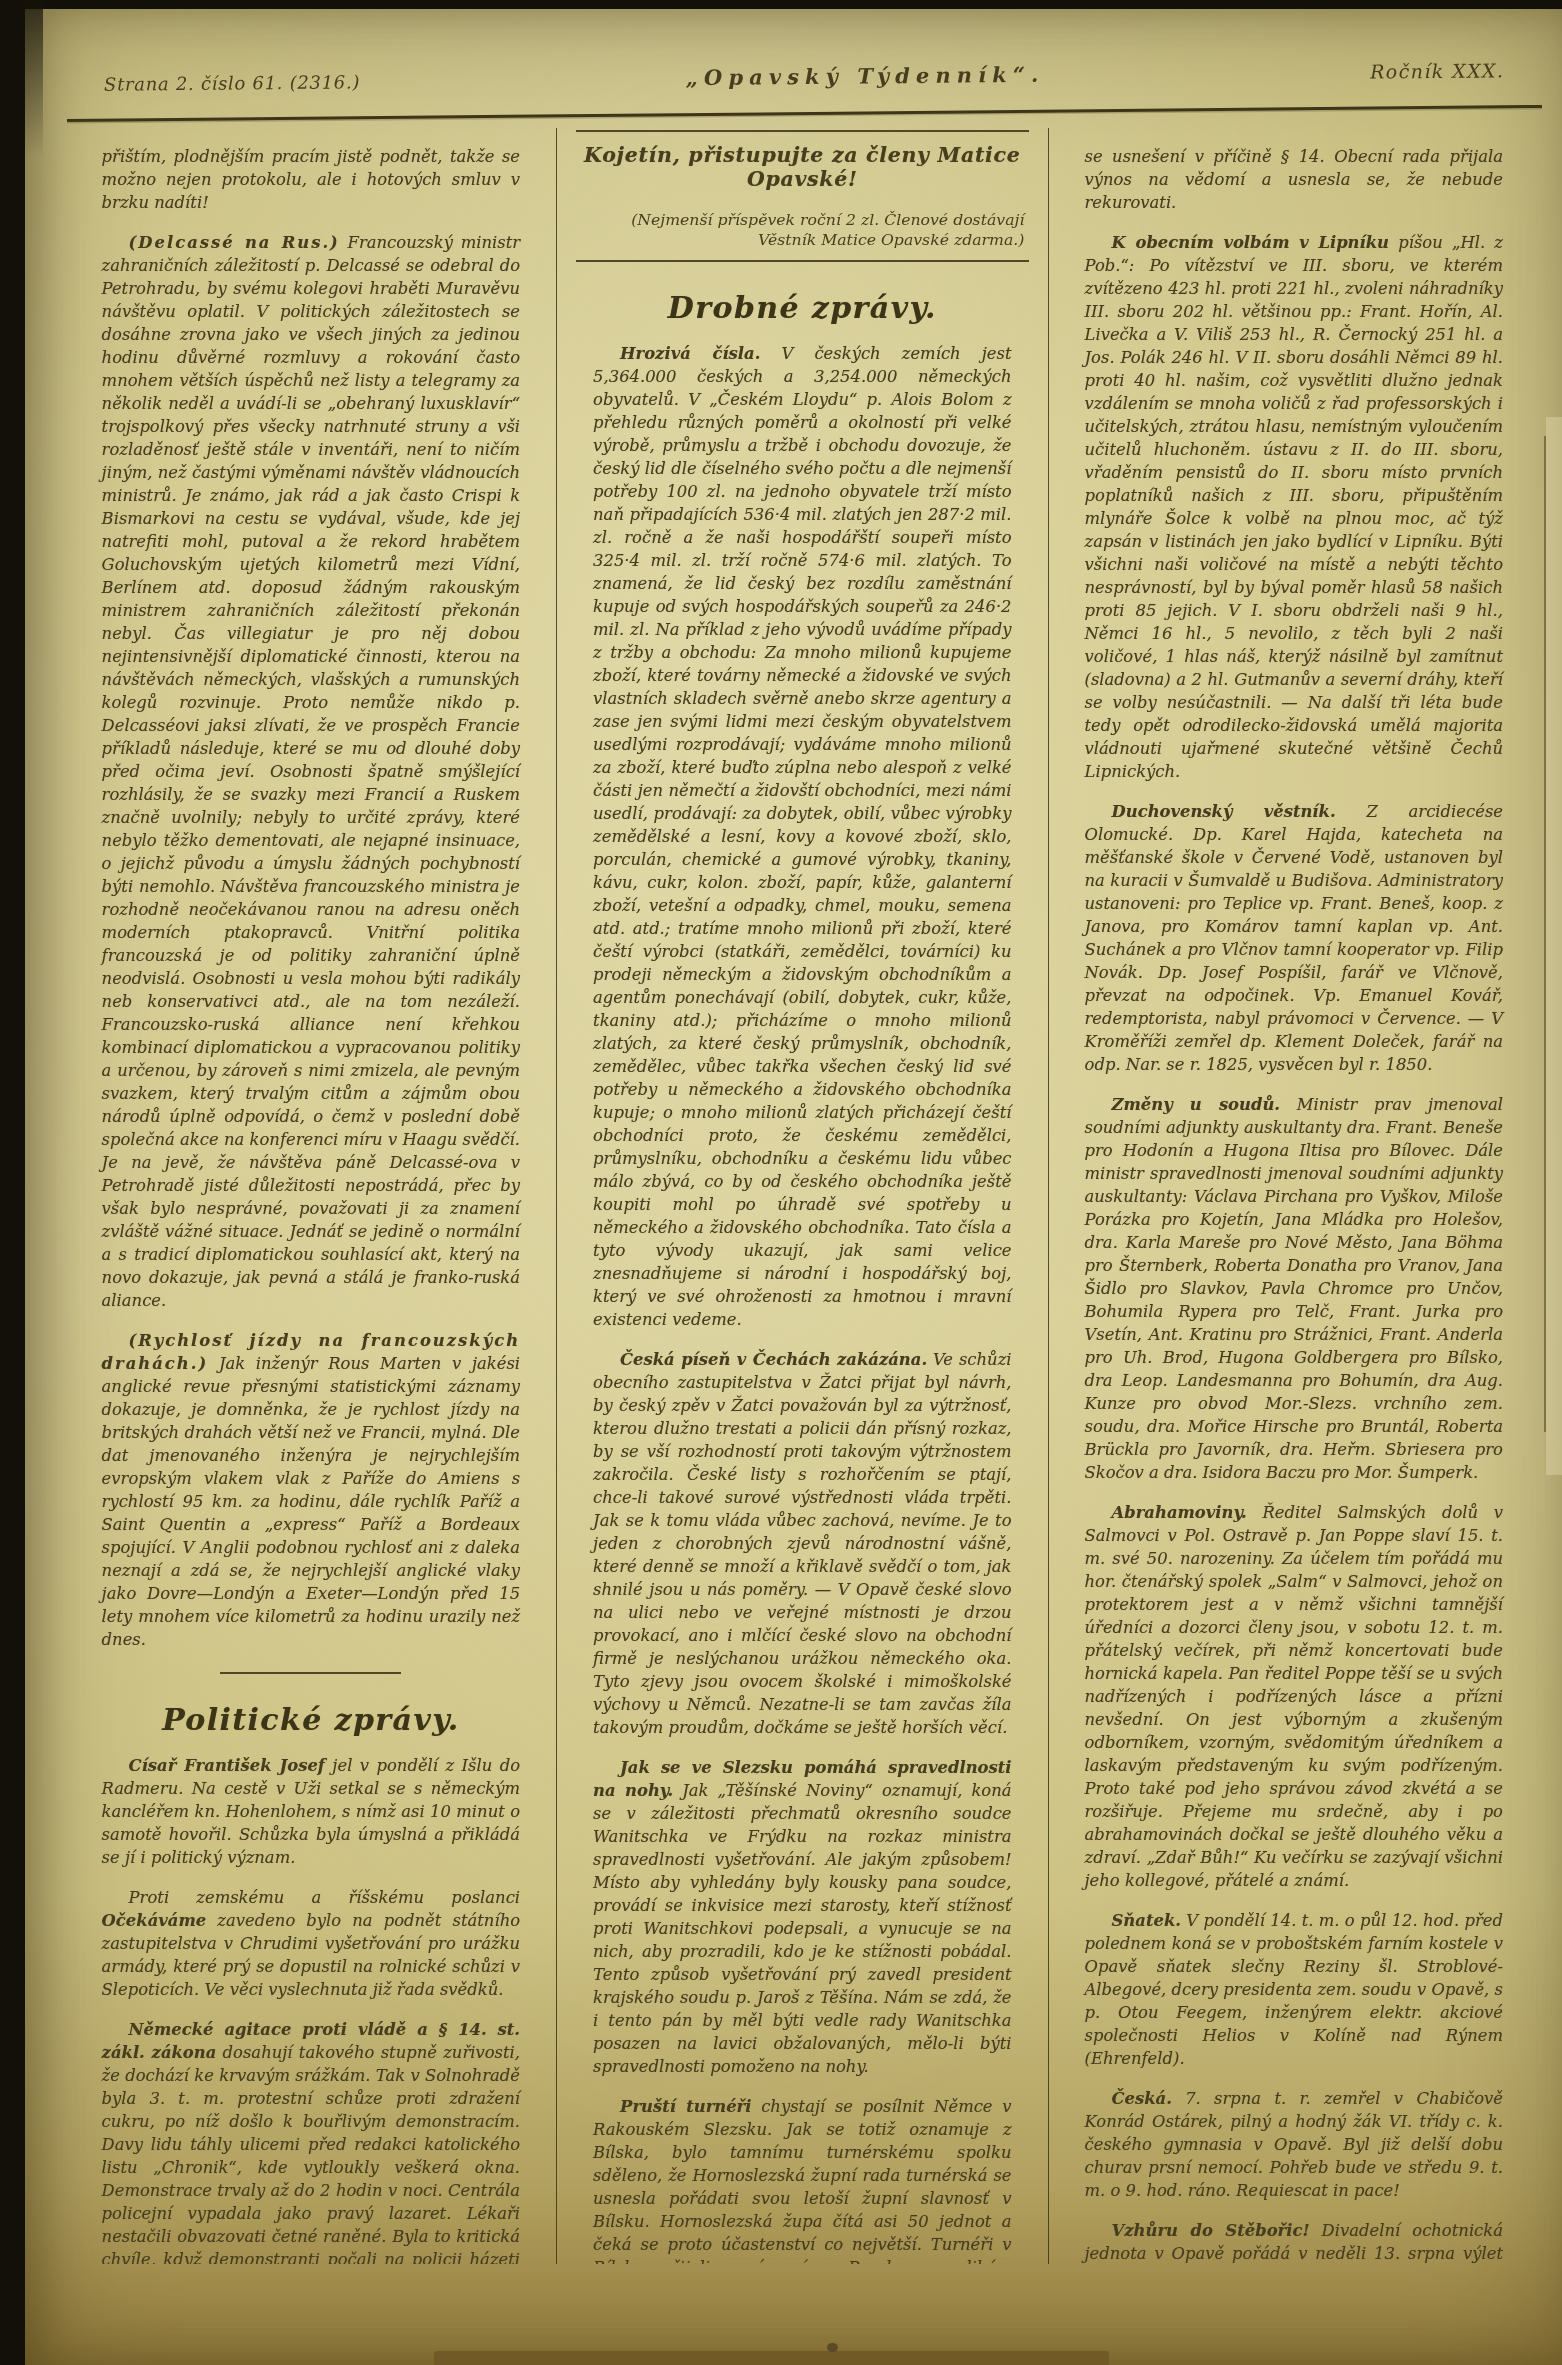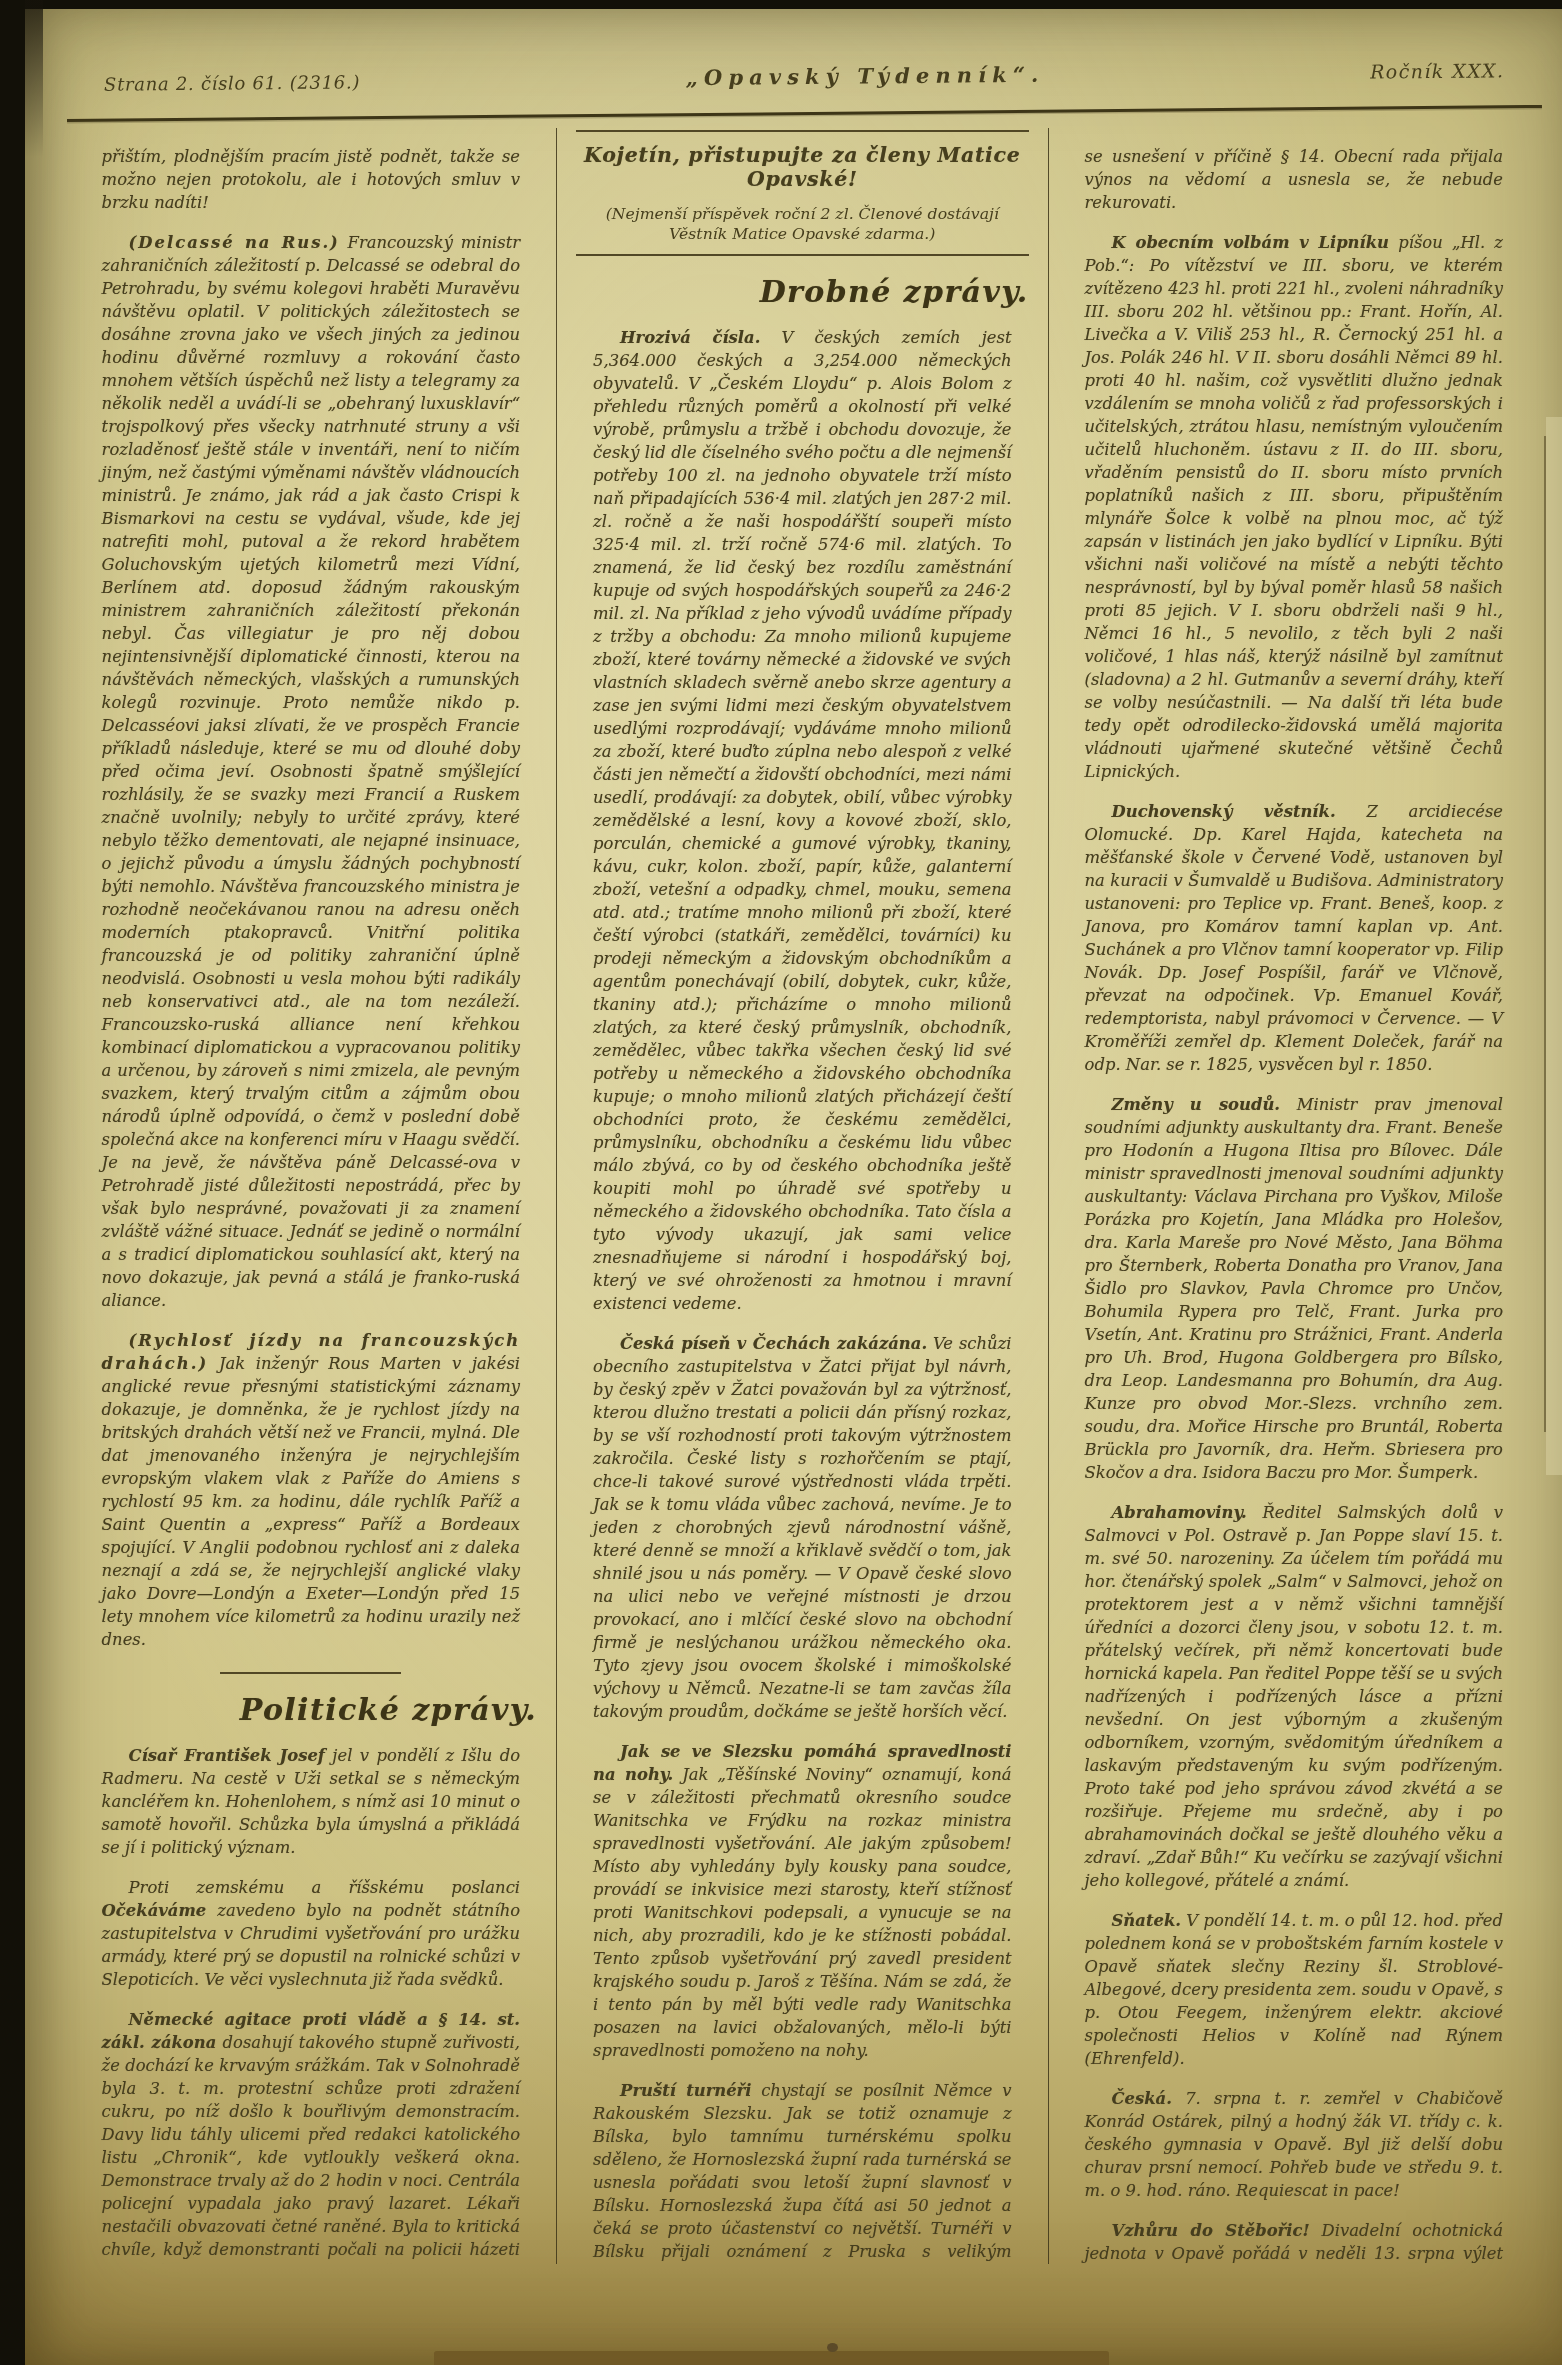--- a/index.html
+++ b/index.html
@@ -50,34 +50,34 @@
   .col + .col{border-left:1.4px solid rgba(60,52,24,0.85);}
 
   .para{
     margin:17px;font-size:16.4px;line-height:23px;text-align:justify;
     color:#453d1e;text-indent:27px;
     text-shadow:0 0 0.7px rgba(64,54,22,0.35);
   }
   .para .lead{font-weight:bold;}
   .para .lead.sp{font-weight:bold;letter-spacing:2px;}
   .section-heading{
-    margin:18px 0 15px 0;text-align:right;font-size:30px;font-weight:bold;
+    margin:28px 0 15px 0;text-align:center;font-size:30px;font-weight:bold;
     color:#3c3416;letter-spacing:1.4px;text-indent:0;
     text-shadow:0 0 0.7px rgba(60,50,20,0.4);
   }
   .short-rule{width:181px;border:0;border-top:2px solid rgba(66,57,26,0.9);margin:20.5px auto 16.4px auto;}
 
   .matice-box{
     border-top:2px solid rgba(66,57,26,0.9);
     border-bottom:2px solid rgba(66,57,26,0.9);
     padding:11px 4.1px 9.6px 4.1px;margin:1.4px 0 16.4px 0;text-align:center;color:#463e1d;
   }
   .matice-box .line1{font-size:20.5px;font-weight:bold;letter-spacing:0.7px;
     text-shadow:0 0 0.7px rgba(60,50,20,0.45);}
-  .matice-box .line2{font-size:15.7px;line-height:20.5px;margin-top:13px;}
+  .matice-box .line2{font-size:15.7px;line-height:20.5px;margin-top:19px;text-align:right;}
 </style>
 </head>
 <body>
 
 <div class="paper">
 
   <div class="masthead">
     <span class="pageinfo">Strana 2. číslo 61. (2316.)</span>
     <span class="title">„Opavský Týdenník“.</span>
     <span class="volume">Ročník XXX.</span>

